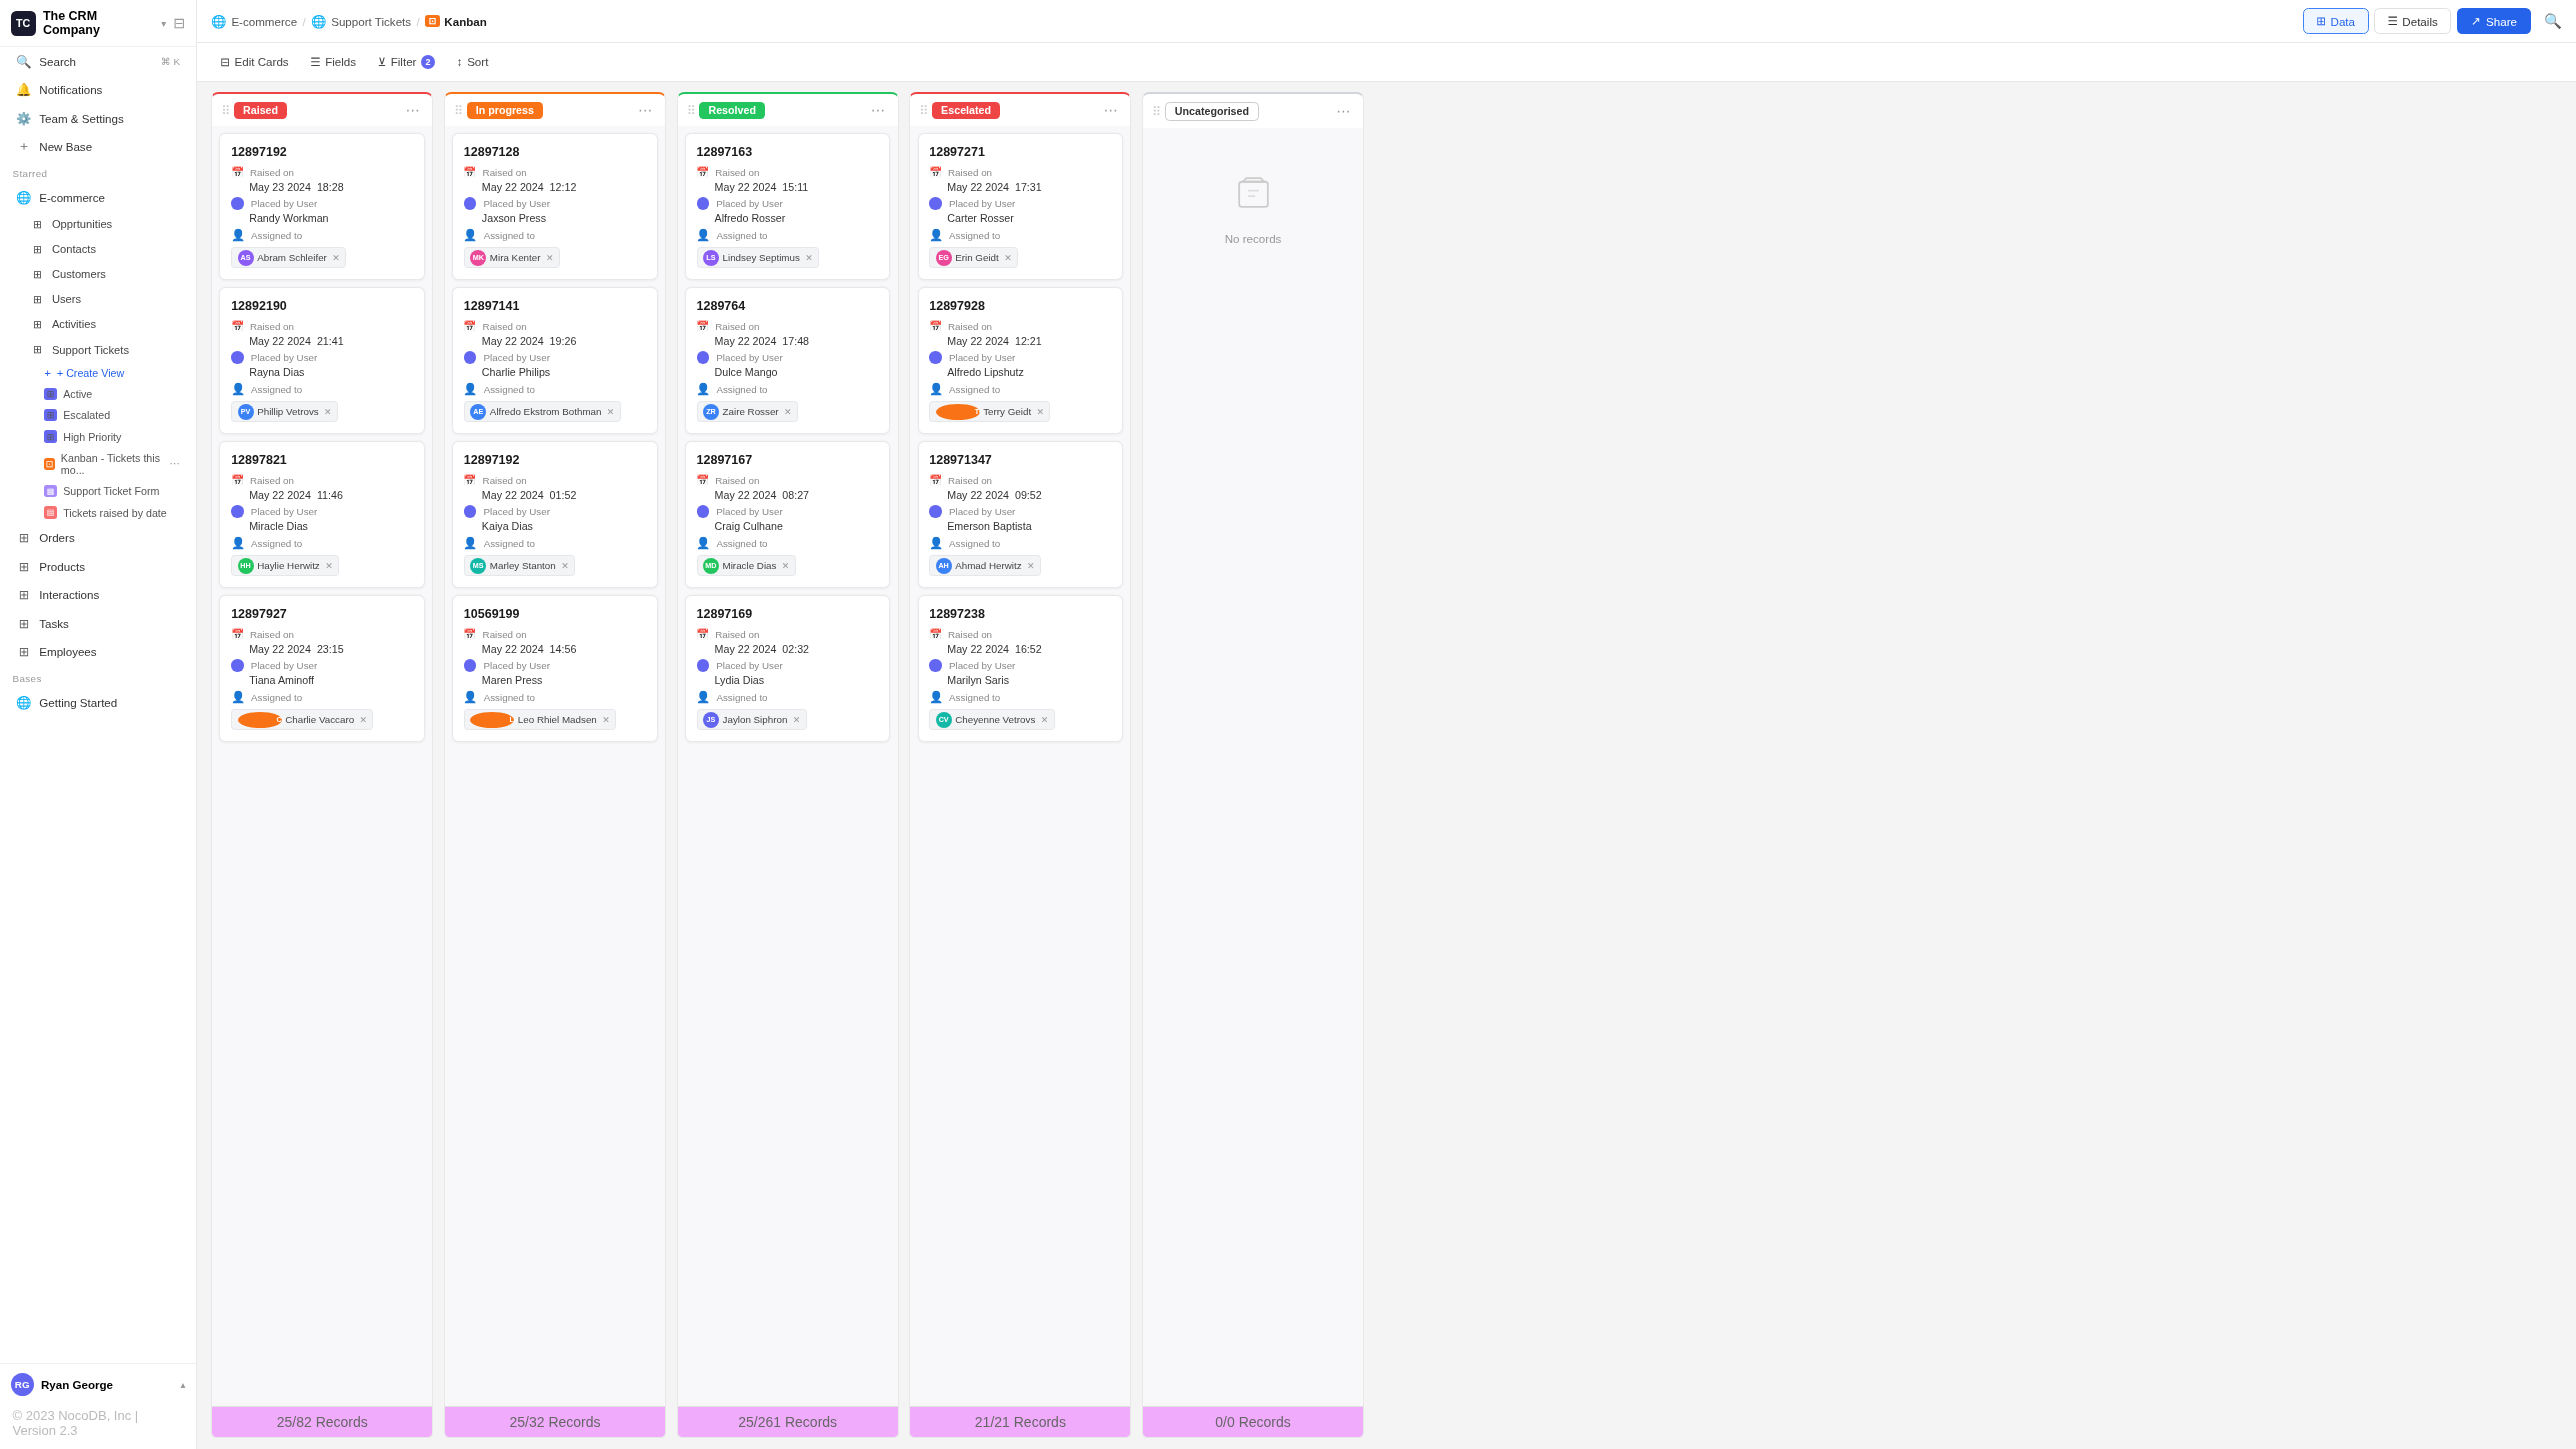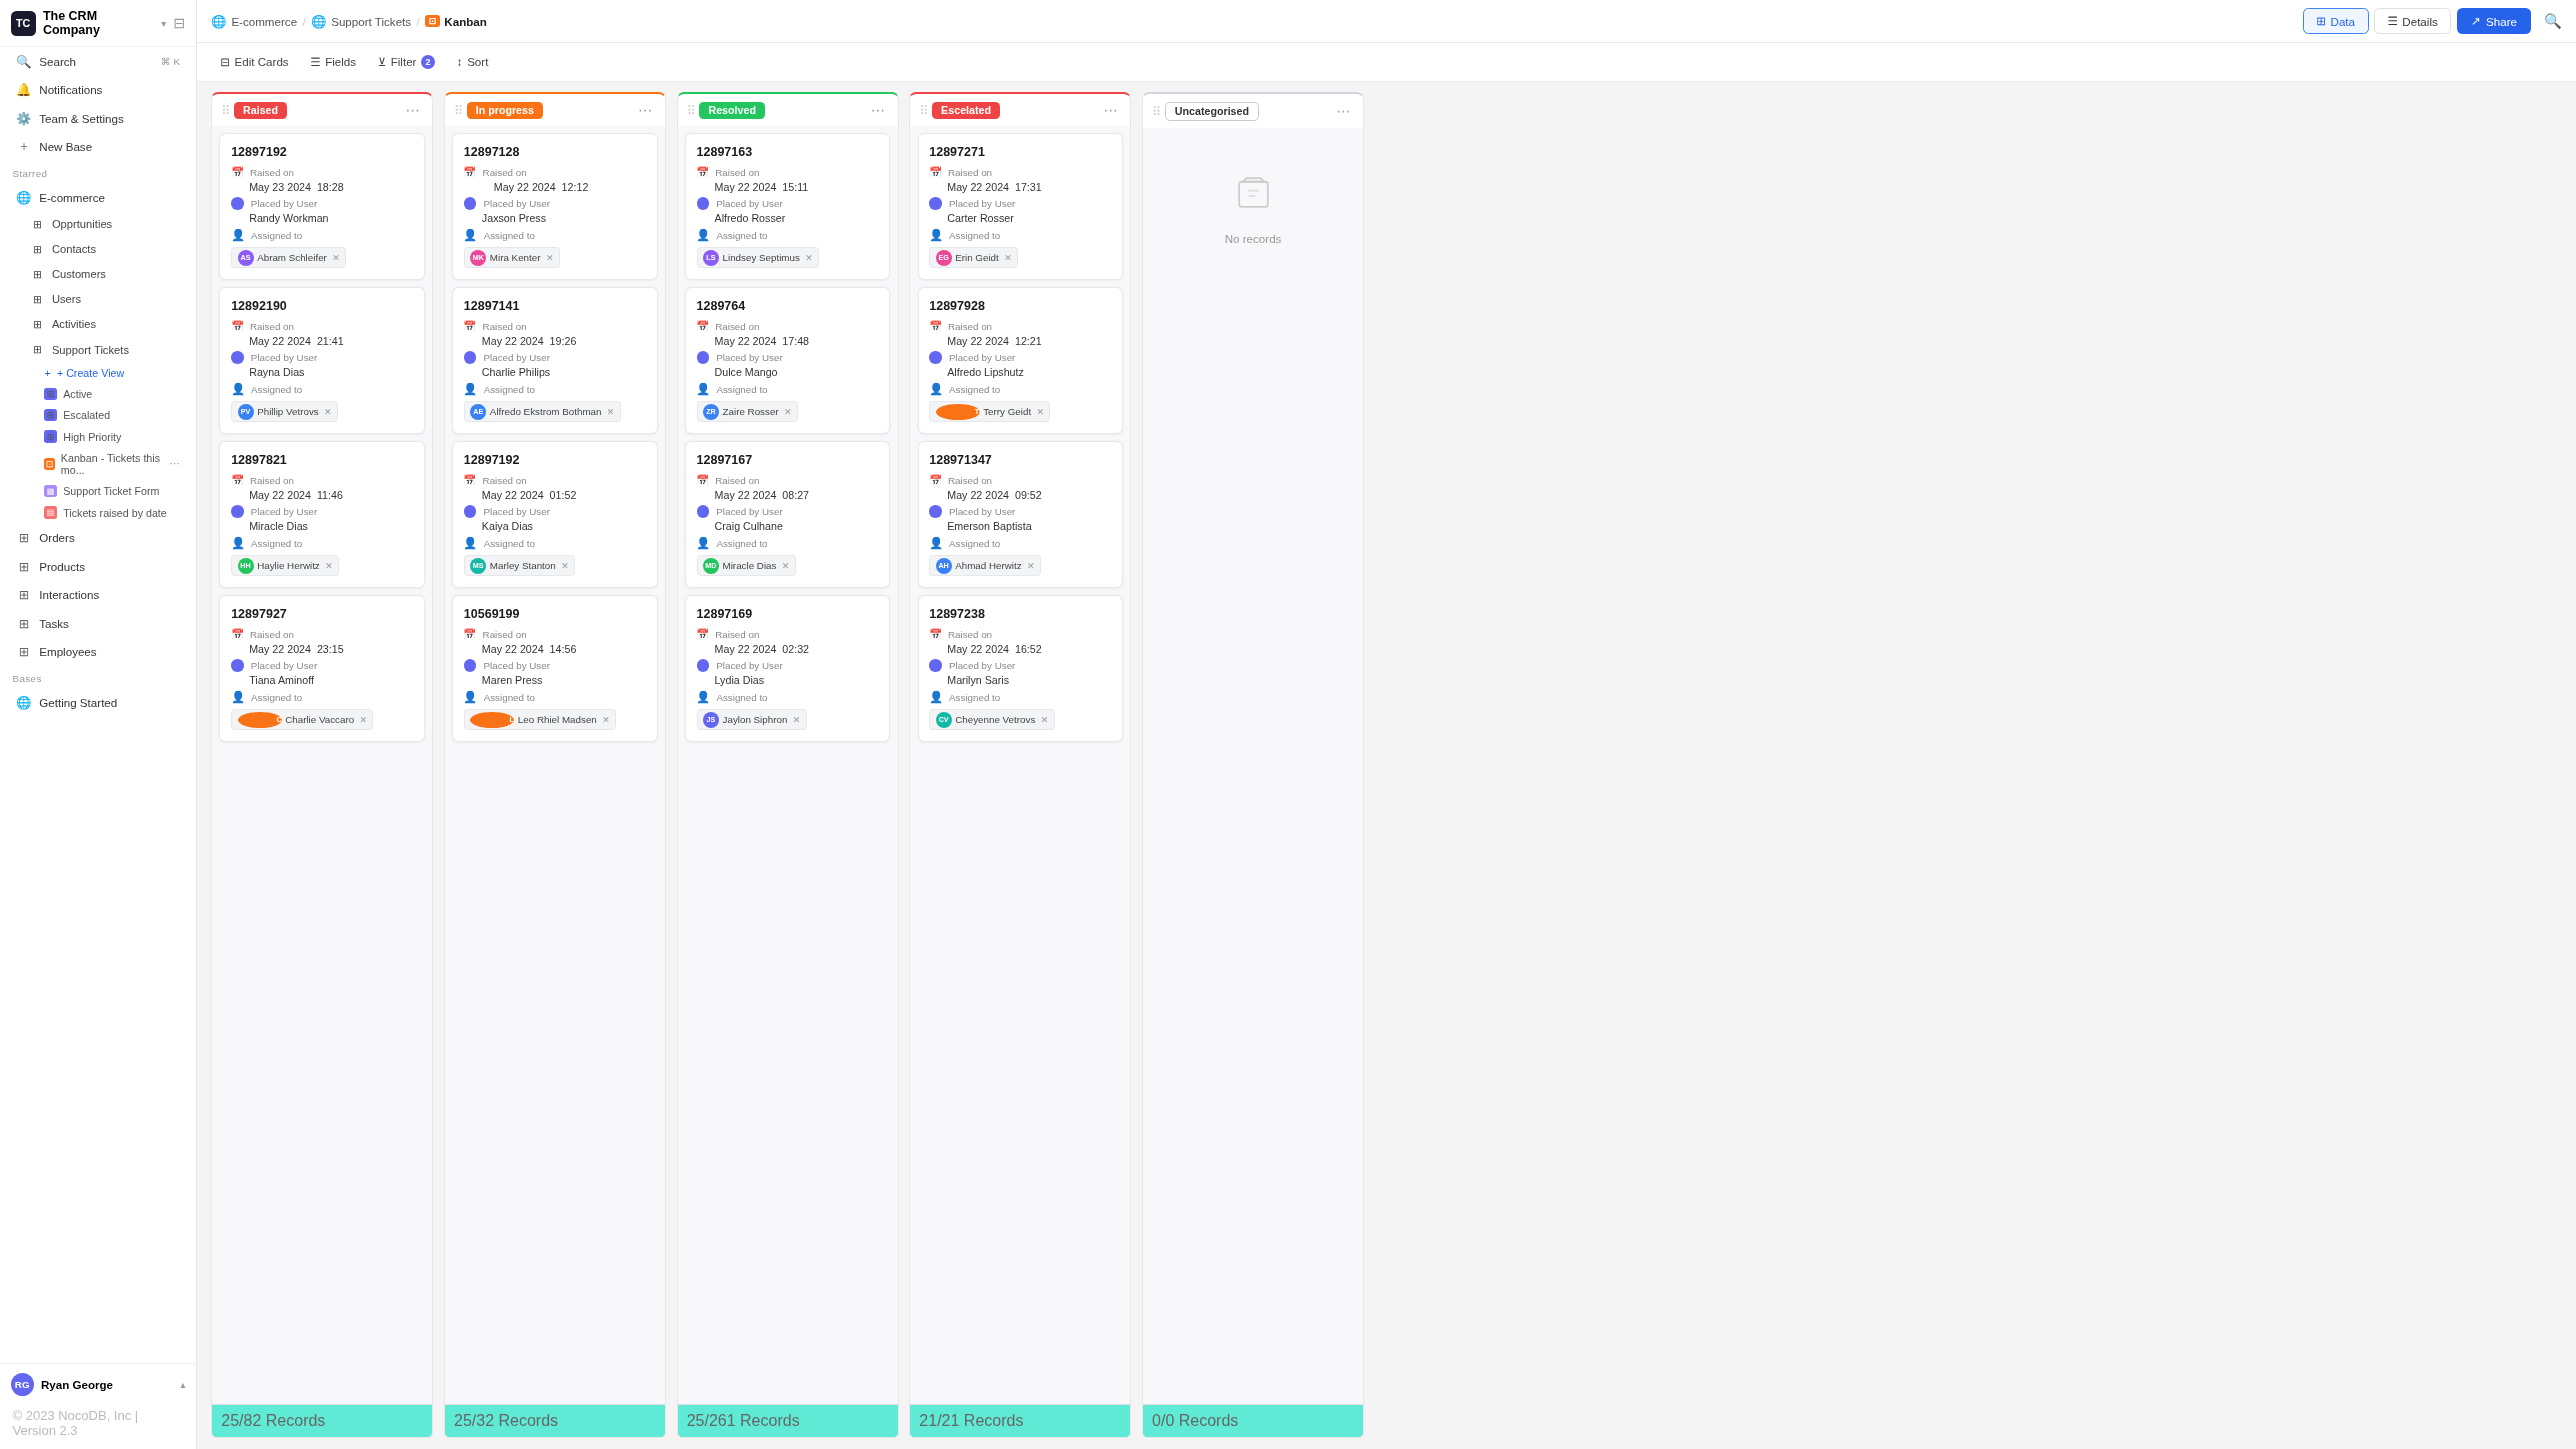--- a/index.html
+++ b/index.html
@@ -105,22 +105,22 @@
     .badge-escalated { background: #ef4444; }
     .badge-uncategorised { background: transparent; color: #333; border: 0.9px solid #ccc; }
     .column-more { color: #999; cursor: pointer; font-size: 14.3px; padding: 0 3.6px; }
 
     .column-body {
       background: #f8f8fa; border: 0.9px solid #e8e8e8; border-top: none; border-radius: 0 0 7.2px 7.2px;
       flex: 1; overflow-y: auto; padding: 7.2px; display: flex; flex-direction: column; gap: 7.2px;
     }
 
     .column-footer {
-      padding: 7.2px 9px; background: #5eead4; border: 0.9px solid #e8e8e8; border-top: 0.9px solid #e0e0e0;
-      border-radius: 0 0 5.4px 5.4px; font-size: 16px; color: #666; 
+      padding: 7.2px 9px; background: #f0abfc; border: 0.9px solid #e8e8e8; border-top: 0.9px solid #e0e0e0;
+      border-radius: 0 0 5.4px 5.4px; font-size: 14px; color: #666; text-align: center;
       margin-top: -7.2px;
     }
 
     .kanban-card {
       background: #fff; border-radius: 6.3px; padding: 10.7px; border: 0.9px solid #e8e8e8;
       cursor: pointer; box-shadow: 0 0.9px 2.7px rgba(0,0,0,0.05);
     }
     .card-id { font-size: 12.5px; font-weight: 700; color: #1a1a1a; margin-bottom: 7.2px; }
     .card-row { display: flex; align-items: center; gap: 5.4px; margin-bottom: 4.5px; font-size: 10.7px; color: #555; }
     .card-icon { color: #888; font-size: 10.7px; }
@@ -483,21 +483,21 @@
     </div>
     <span class="column-more">⋯</span>
   </div>
         <div class="column-body">
           <div class="kanban-card">
         <div class="card-id">12897128</div>
         <div class="card-row">
           <span class="card-icon">📅</span>
           <span class="card-label">Raised on</span>
         </div>
-        <div class="card-row" style="margin-top:-2.7px;margin-left:30px">
+        <div class="card-row" style="margin-top:-2.7px;margin-left:18px">
           <span class="card-value">May 22 2024&nbsp;&nbsp;12:12</span>
         </div>
         <div class="card-row">
           <span style="display:inline-block;width:12.5px;height:12.5px;border-radius:50%;background:#6366f1;margin-right:1.8px"></span>
           <span class="card-label">Placed by User</span>
         </div>
         <div class="card-row" style="margin-top:-2.7px;margin-left:18px">
           <span class="card-value">Jaxson Press</span>
         </div>
         <div class="card-row">

